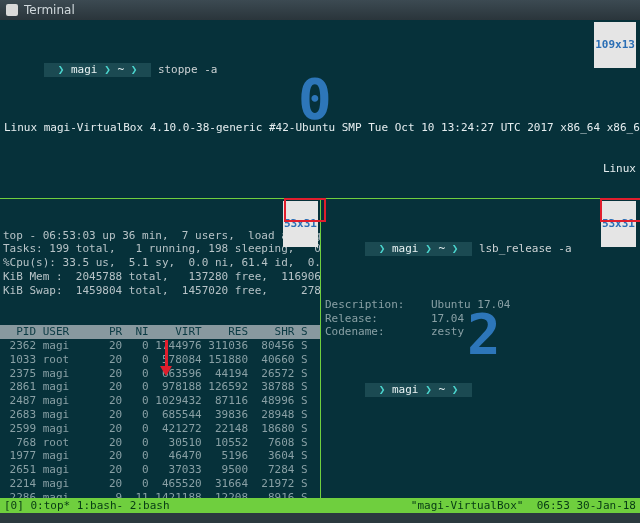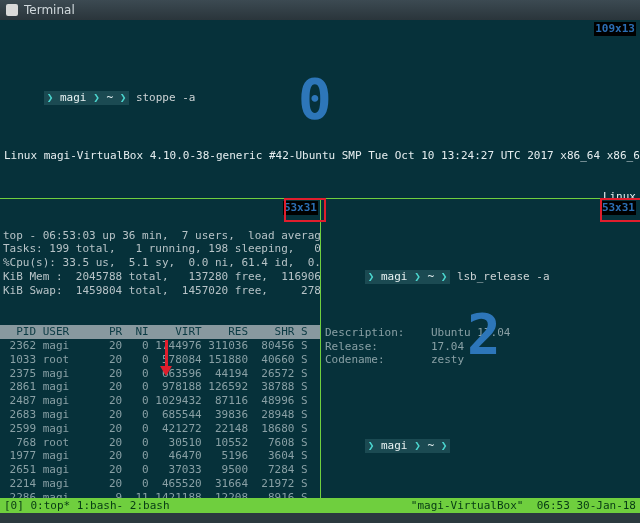--- a/index.html
+++ b/index.html
@@ -55,33 +55,32 @@
   }
   .hline {
     position: absolute;
     height: 1px;
     background: #6fcf3e;
   }
   .prompt-bar {
     display: inline-block;
     background: #1b4a52;
     color: #e8f2f3;
-    padding: 0 3px;
+    padding: 0 14px;
     line-height: 14px;
-    margin-top: 28px;
   }
   .cmd {
     color: #cdd3d5;
   }
   .size-tag {
     position: absolute;
-    background: #000000;
+    background: #e5e5e5;
     color: #2b6fb5;
     font-weight: bold;
-    padding: 0 1px;
+    padding: 16px 1px;
     line-height: 14px;
   }
   .size-box {
     position: absolute;
     border: 2px solid #e01e2d;
     pointer-events: none;
   }
   .arrow {
     position: absolute;
     width: 8px;

